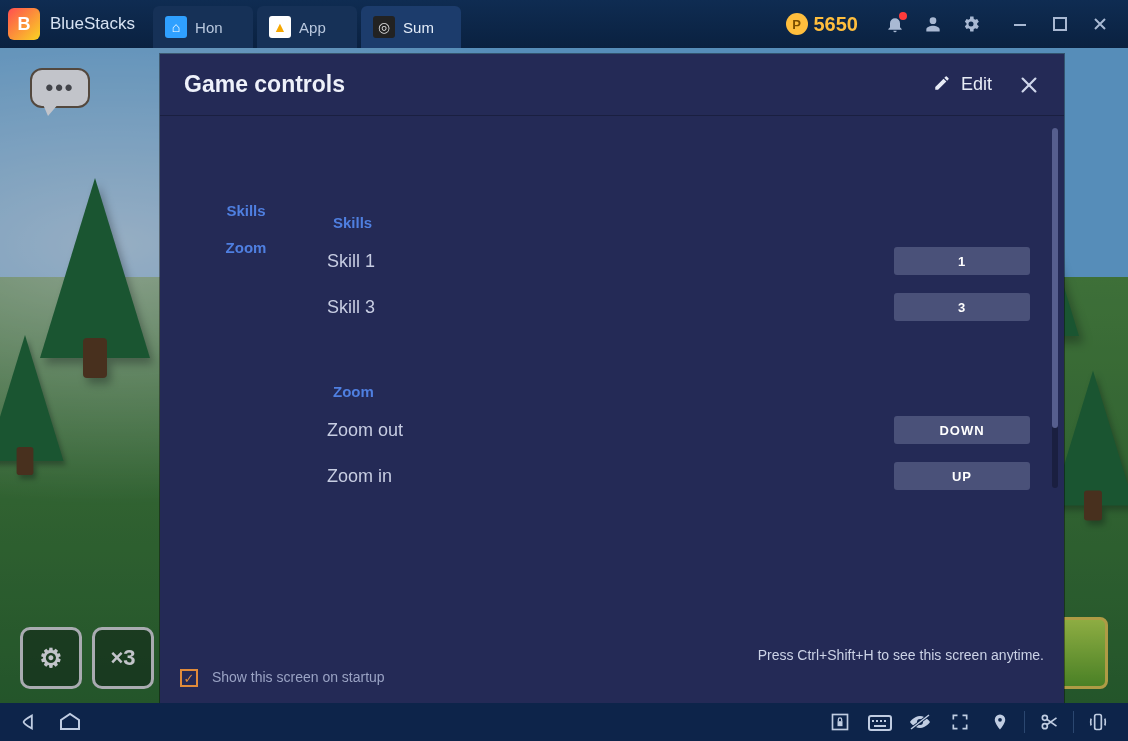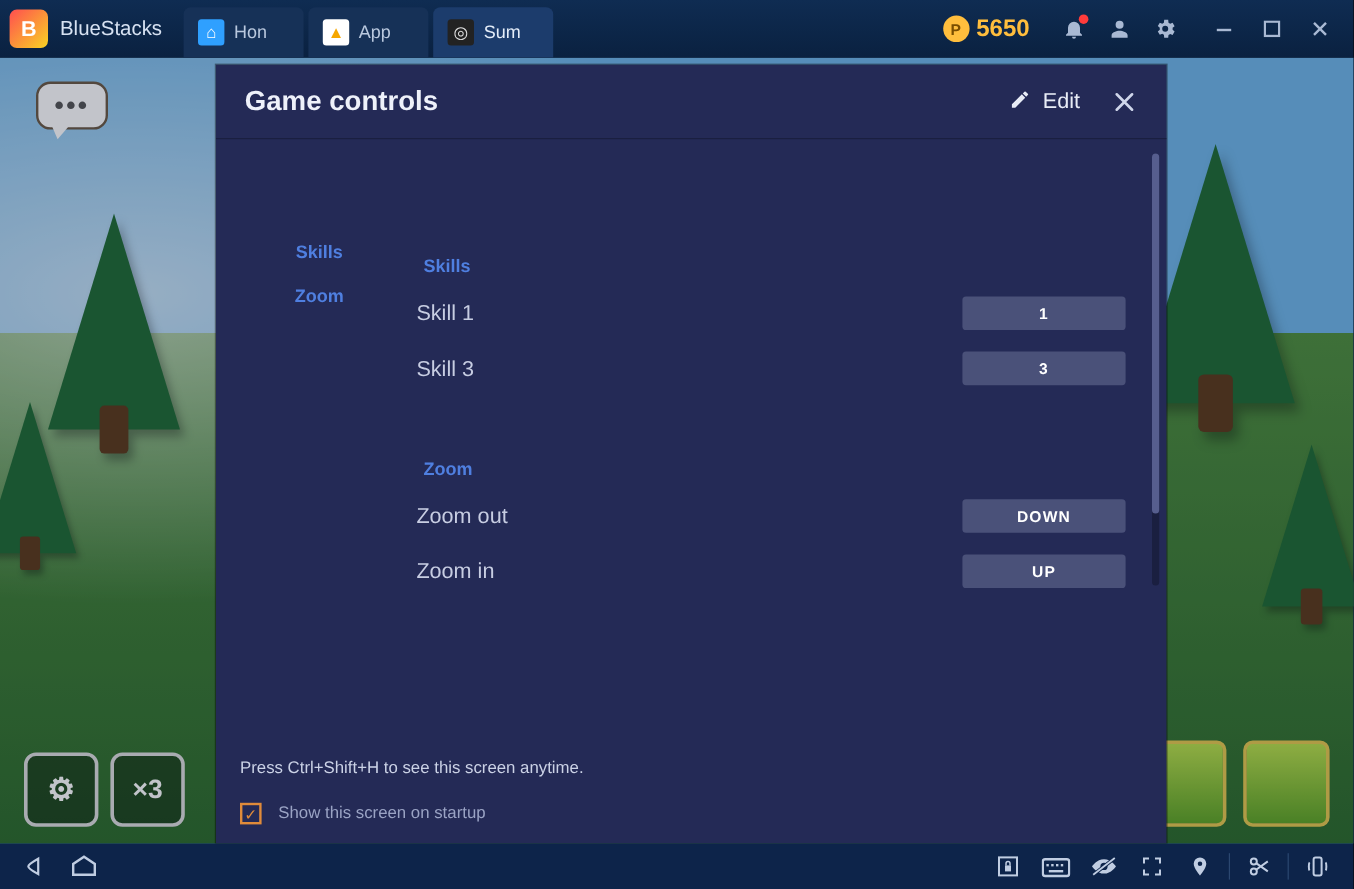--- a/index.html
+++ b/index.html
@@ -124,22 +124,22 @@
   .hud-skill.s1{ right:106px; }
   .hud-skill.s2{ right:20px; }
 
   
   .overlay{
     position:absolute; inset:0; background:rgba(11,20,44,0.25);
   }
   .modal{
     position:absolute;
     top:6px;
-    left:180px;
-    width:792px;
+    left:160px;
+    width:904px;
     height:649px;
     background:#242a56;
     display:flex;flex-direction:column;
     box-shadow:0 0 0 1px rgba(0,0,0,0.4);
     color:#b9c3e0;
   }
   .modal-header{
     height:62px;display:flex;align-items:center;padding:0 24px;
     border-bottom:1px solid #1a1f40;
   }
@@ -176,21 +176,21 @@
   .scroll-track{
     position:absolute;top:12px;right:6px;width:6px;height:360px;
     background:#1a1f40;border-radius:3px;
   }
   .scroll-thumb{
     position:absolute;top:0;left:0;width:100%;height:300px;background:#565e8e;border-radius:3px;
   }
   .modal-footer{
     padding:10px 20px 16px 20px;font-size:14px;color:#cbd2e6;
   }
-  .footer-hint{margin-bottom:22px;}
+  .footer-hint{margin-bottom:6px;text-align:right;}
   .chk{
     display:inline-flex;align-items:center;justify-content:center;
     width:18px;height:18px;border:2px solid #e08b3a;color:#e08b3a;
     font-size:13px;margin-right:10px;vertical-align:middle;
   }
   .footer-opt{color:#9aa3c4;font-size:14px;text-align:center;}
 
   
   .bottombar{
     height:38px;background:#0d244a;display:flex;align-items:center;padding:0 10px;color:#cdd8ea;

